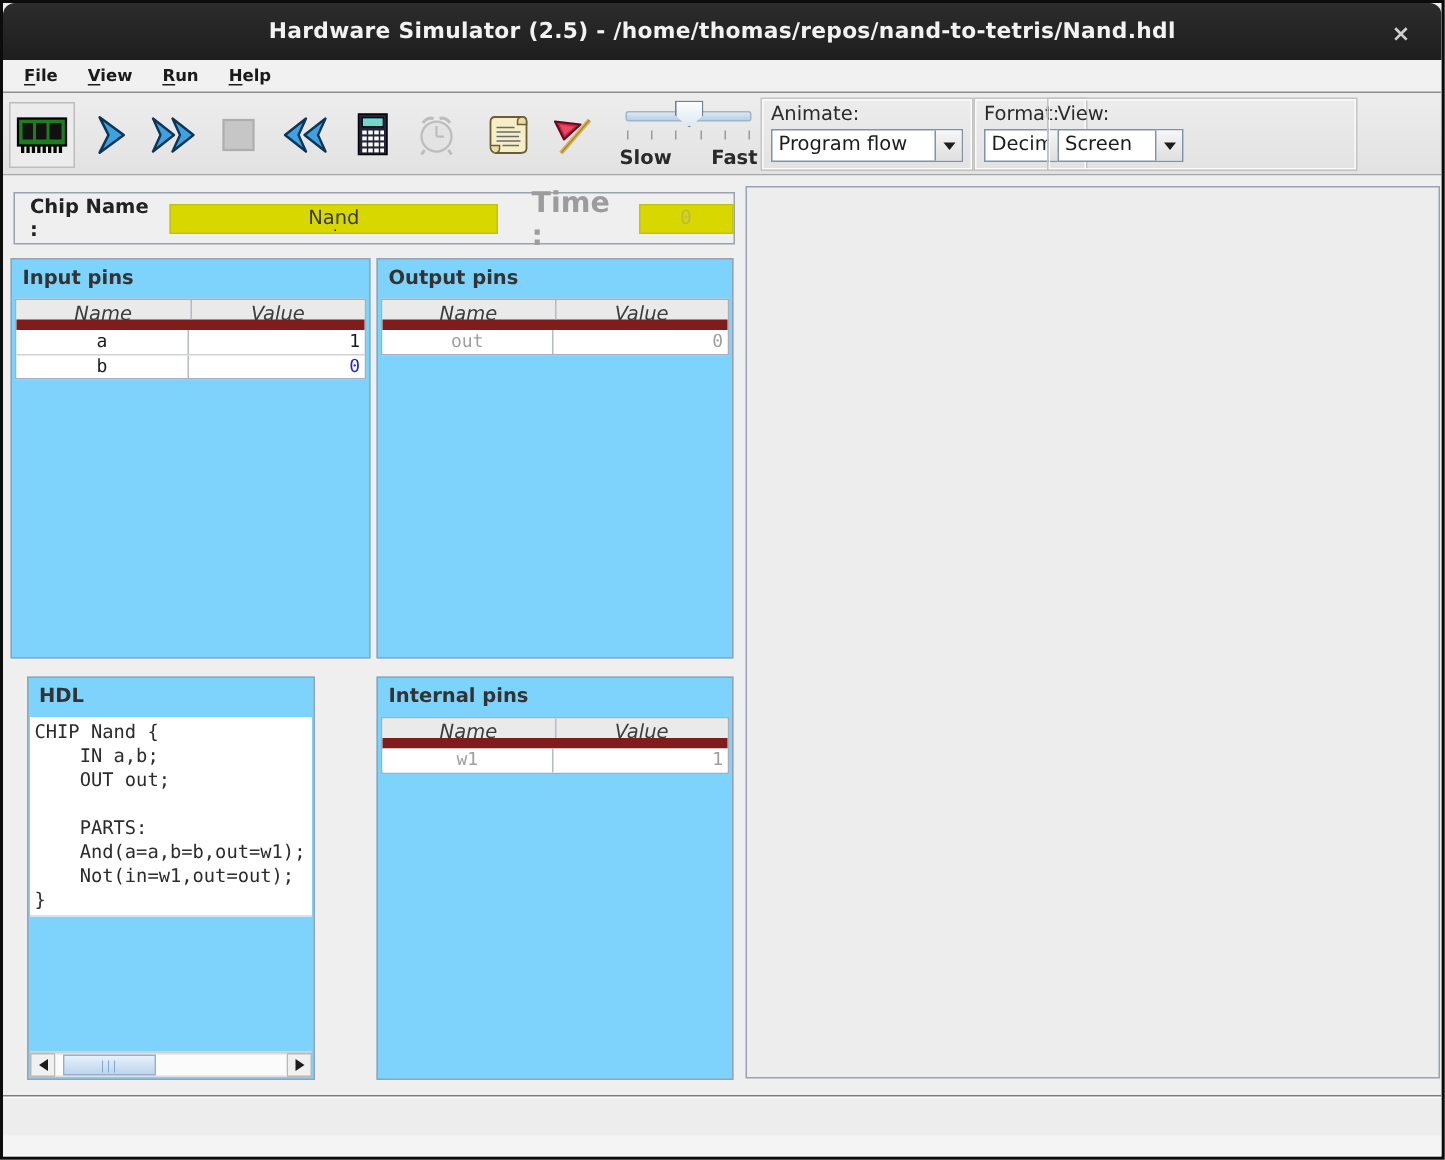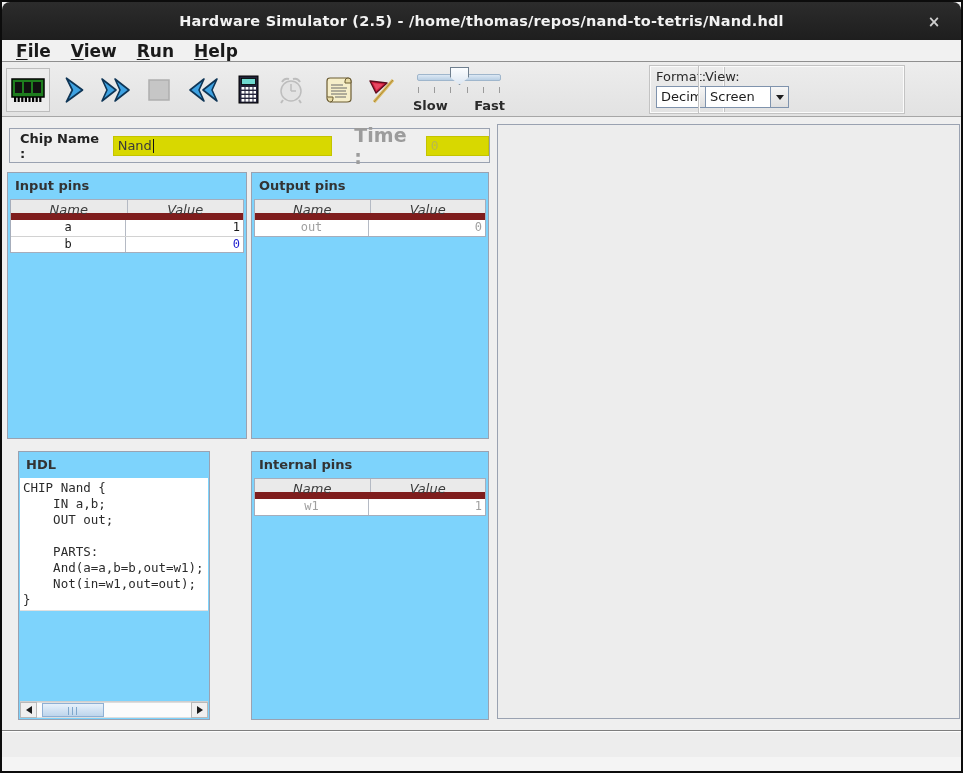--- a/index.html
+++ b/index.html
@@ -22,21 +22,21 @@
     position:absolute;right:16px;top:9px;width:22px;height:22px;
     color:#cfcfcf;font-size:15px;font-weight:bold;
     display:flex;align-items:center;justify-content:center;cursor:default;
   }
   
   .menubar{
     position:absolute;left:0;top:38px;right:0;height:22px;
     background:#f1f1f1;border-bottom:1px solid #8f8f8f;
     display:flex;align-items:center;padding-left:4px;
   }
-  .menu-item{padding:2px 10px;font-size:17px;font-weight:600;color:#1a1a1a;}
+  .menu-item{padding:2px 10px;font-size:11px;font-weight:600;color:#1a1a1a;}
   .mkey{text-decoration:underline;text-underline-offset:2px;}
   
   .toolbar{
     position:absolute;left:0;top:60px;right:0;height:55px;
     background:linear-gradient(#ededed,#e2e2e2);
     border-bottom:1px solid #a6a6a6;
   }
   .tbtn{
     position:absolute;top:6px;width:44px;height:44px;
     display:flex;align-items:center;justify-content:center;
@@ -80,21 +80,21 @@
   
   .main{position:absolute;left:0;top:115px;right:0;bottom:0;background:#efefef;}
   .chipbar{
     position:absolute;left:7px;top:11px;width:481px;height:35px;
     border:1px solid #9aa2b1;display:flex;align-items:center;
   }
   .chip-label{font-size:13px;font-weight:bold;color:#222;margin-left:10px;}
   .yellow-field{
     height:20px;background:#d8d800;border:1px solid #c4c400;
     font-family:"DejaVu Sans","Liberation Sans",sans-serif;
-    font-size:13px;color:#3a3a3a;padding:1px 4px;display:flex;align-items:center;
+    font-size:13px;color:#3a3a3a;padding:1px 4px;display:flex;align-items:center;flex-direction:column;
   }
   .chip-name-field{width:230px;margin-left:8px;}
   .caret{display:inline-block;width:1px;height:14px;background:#111;margin-left:1px;}
   .time-label{font-size:19px;font-weight:bold;color:#9c9c9c;margin-left:22px;}
   .time-field{width:66px;margin-left:8px;color:#b9b94a;font-family:"DejaVu Sans Mono","Liberation Mono",monospace;}
   
   .panel{position:absolute;border:1px solid #9aa2b1;background:#7dd3fc;}
   .panel-title{font-size:13px;font-weight:bold;color:#333;padding:5px 0 0 7px;height:26px;}
   .tbl{position:absolute;left:2px;right:2px;top:26px;border:1px solid #a6adbb;background:#fff;}
   .thead{display:flex;height:20px;background:#eaeaea;border-bottom:7px solid #7f1d1d;font-style:italic;}
@@ -272,20 +272,29 @@
           <i></i>
           <i></i>
           <i></i>
         </div>
       <div class="speed-labels">
         <span>Slow</span>
         <span>Fast</span>
       </div>
     </div>
 
+    <div class="group" style="left:505px;width:142px;">
+      <div class="group-label">Animate:</div>
+      <div class="combo">
+        <span class="combo-text">Program flow</span>
+        <span class="combo-btn">
+            <b></b>
+          </span>
+      </div>
+    </div>
 
     <div class="group" style="left:647px;width:76px;">
       <div class="group-label">Format:</div>
       <div class="combo">
         <span class="combo-text">Decimal</span>
         <span class="combo-btn">
             <b></b>
           </span>
       </div>
     </div>

